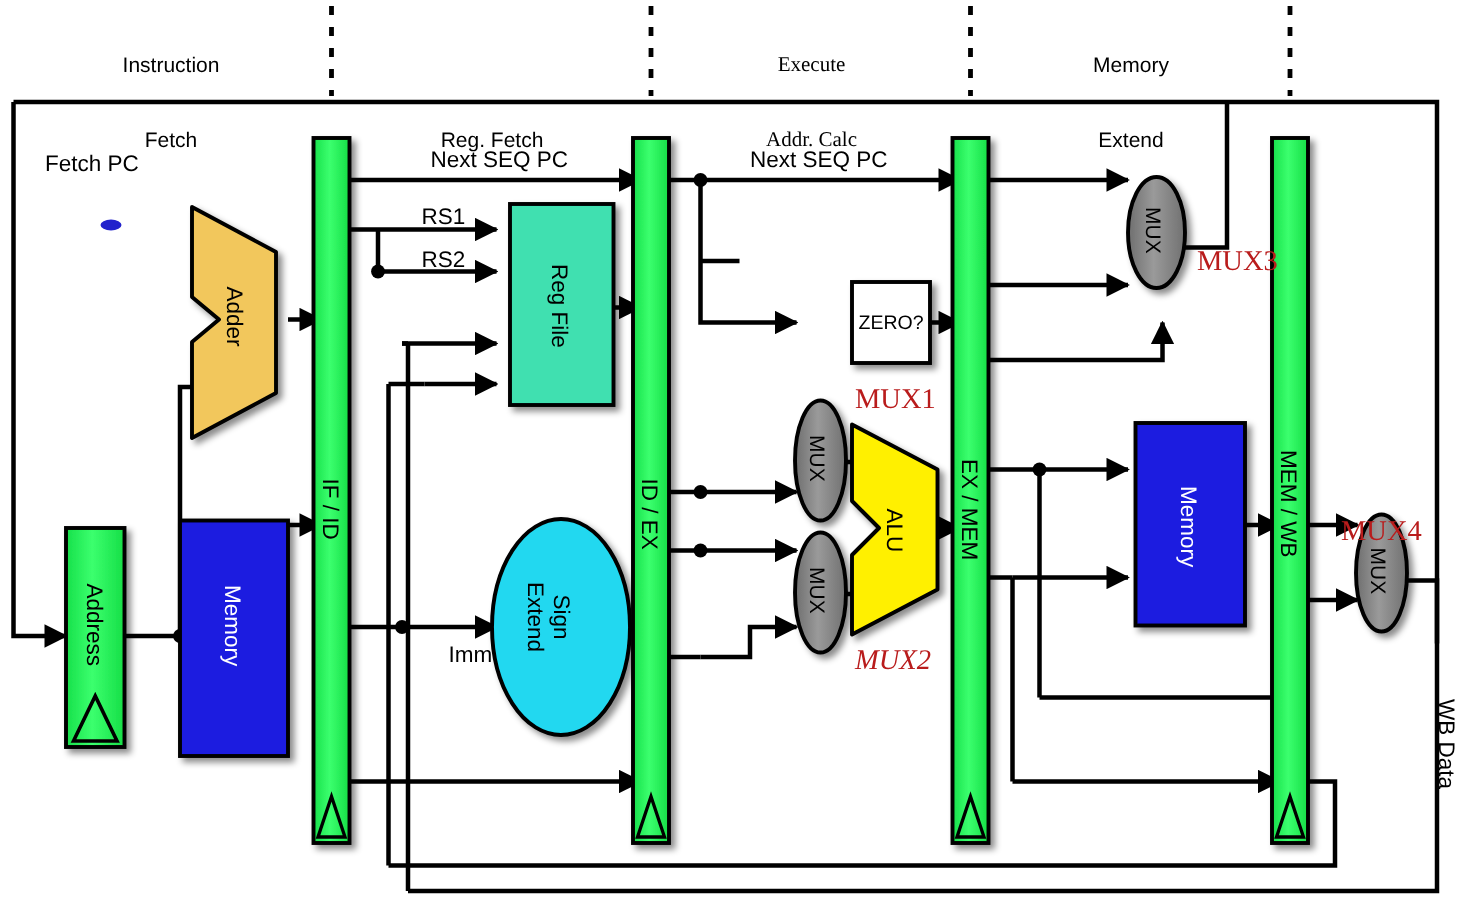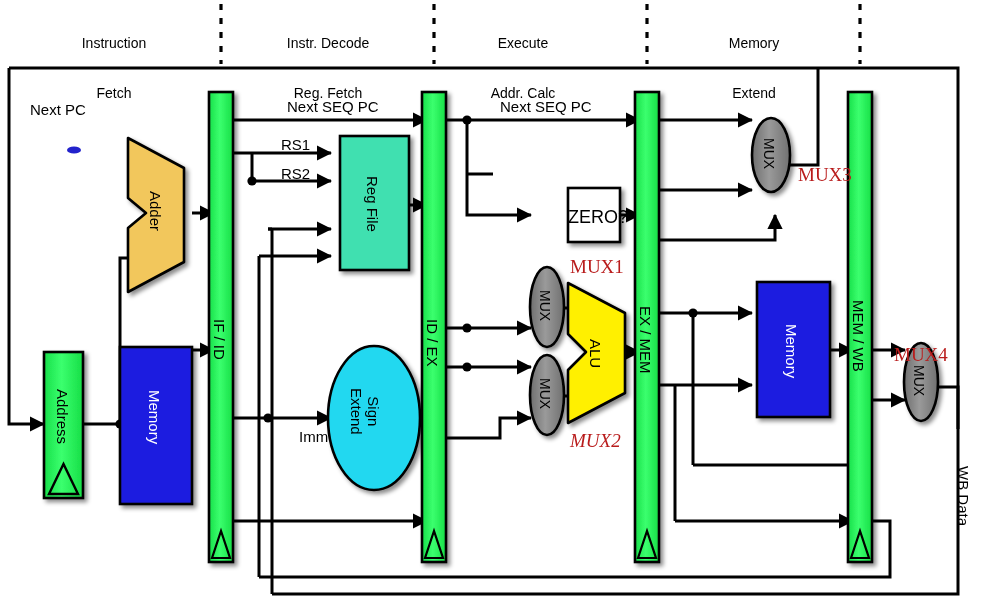--- a/index.html
+++ b/index.html
@@ -275,45 +275,45 @@
     </g>
 
     <ellipse cx="74" cy="150" rx="7" ry="3.6" fill="#2222CC" stroke="none"></ellipse>
   </svg>
 
   <div class="hdr" style="left:8px;top:6px;width:212px;">
     <span>Instruction</span><br>
     <span>Fetch</span>
   </div>
   <div class="hdr" style="left:224px;top:6px;width:208px;">
-    <span>Instr. Decode</span><br>
+    <br>
     <span>Reg. Fetch</span>
   </div>
-  <div class="hdr" style="left:419px;top:6px;width:208px;">
+  <div class="hdr" style="left:437px;top:6px;width:208px;font-family:Liberation Serif, serif;">
     <span>Execute</span><br>
     <span>Addr. Calc</span>
   </div>
   <div class="hdr" style="left:650px;top:6px;width:208px;">
     <span>Memory</span><br>
     <span>Extend</span>
   </div>
 
-  <div class="plabel" style="left:30px;top:101px;">Next PC</div>
+  <div class="plabel" style="left:30px;top:101px;">Fetch PC</div>
 
   <div class="plabel" style="left:287px;top:98px;">Next SEQ PC</div>
 
   <div class="plabel" style="left:500px;top:98px;">Next SEQ PC</div>
 
   <div class="plabel" style="left:281px;top:136px;">RS1</div>
 
   <div class="plabel" style="left:281px;top:165px;">RS2</div>
 
   <div class="plabel" style="left:299px;top:428px;">Imm</div>
 
-  <div class="plabel" style="left:568px;top:207px;width:52px;text-align:center;font-size:18px;">ZERO?</div>
+  <div class="plabel" style="left:568px;top:207px;width:52px;text-align:center;font-size:13px;">ZERO?</div>
 
   <div class="muxlabel" style="left:570px;top:256px;">MUX1</div>
   <div class="muxlabel" style="left:570px;top:430px;font-style:italic;">MUX2</div>
   <div class="muxlabel" style="left:798px;top:164px;">MUX3</div>
   <div class="muxlabel" style="left:894px;top:344px;">MUX4</div>
 
   <div class="vlabel" style="left:71px;top:389px;transform:rotate(90deg);">Address</div>
 
   <div class="vlabel" style="left:163px;top:390px;transform:rotate(90deg);color:#ffffff;">Memory</div>
 

